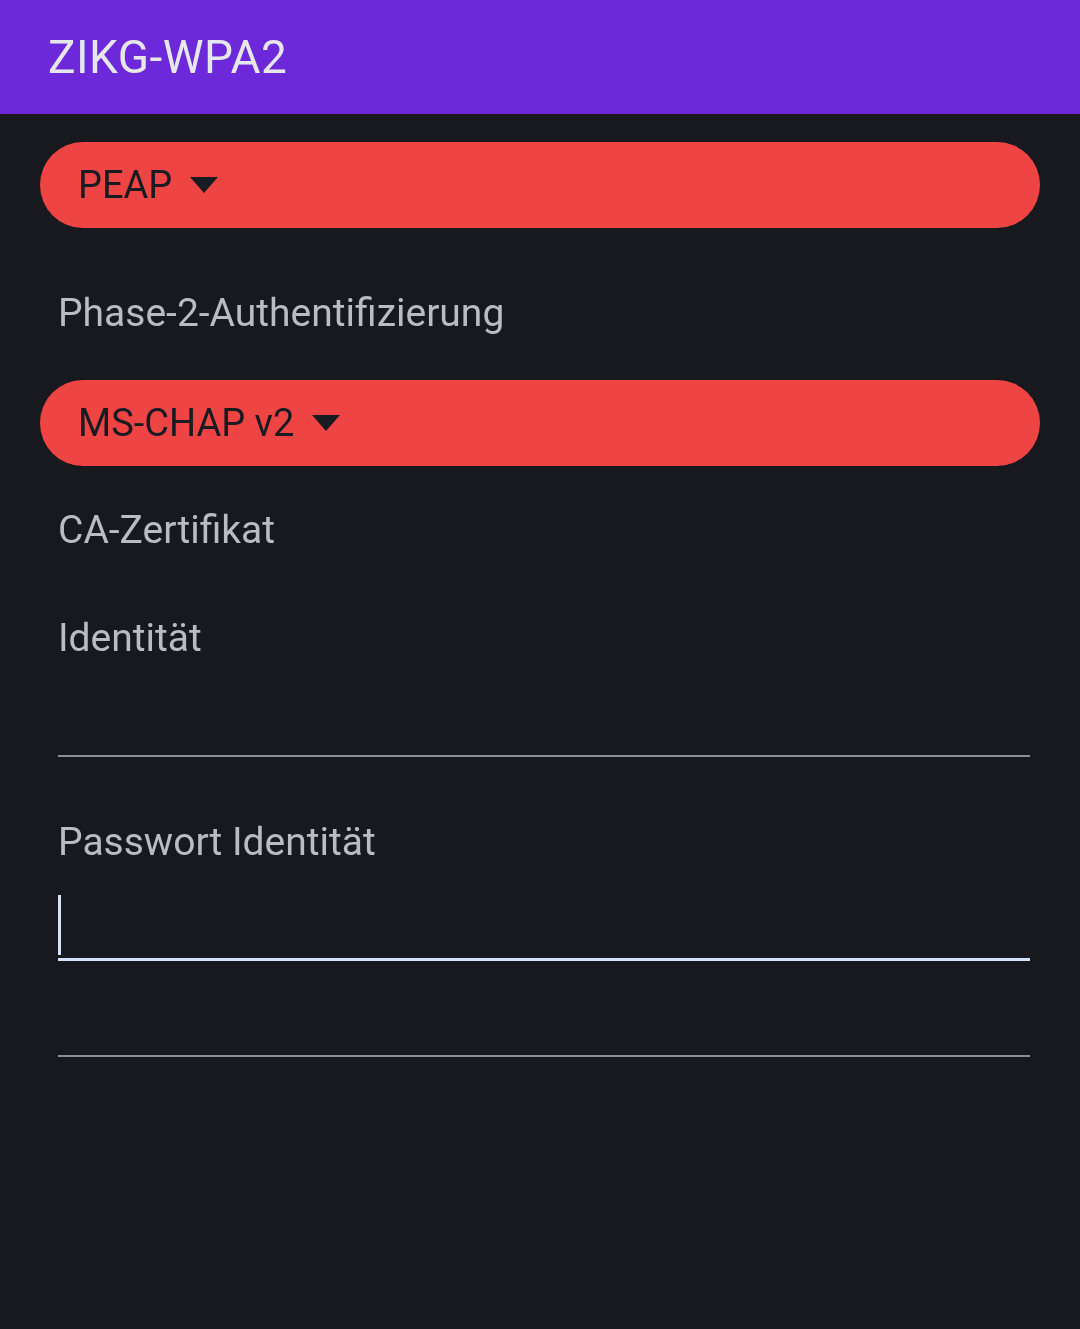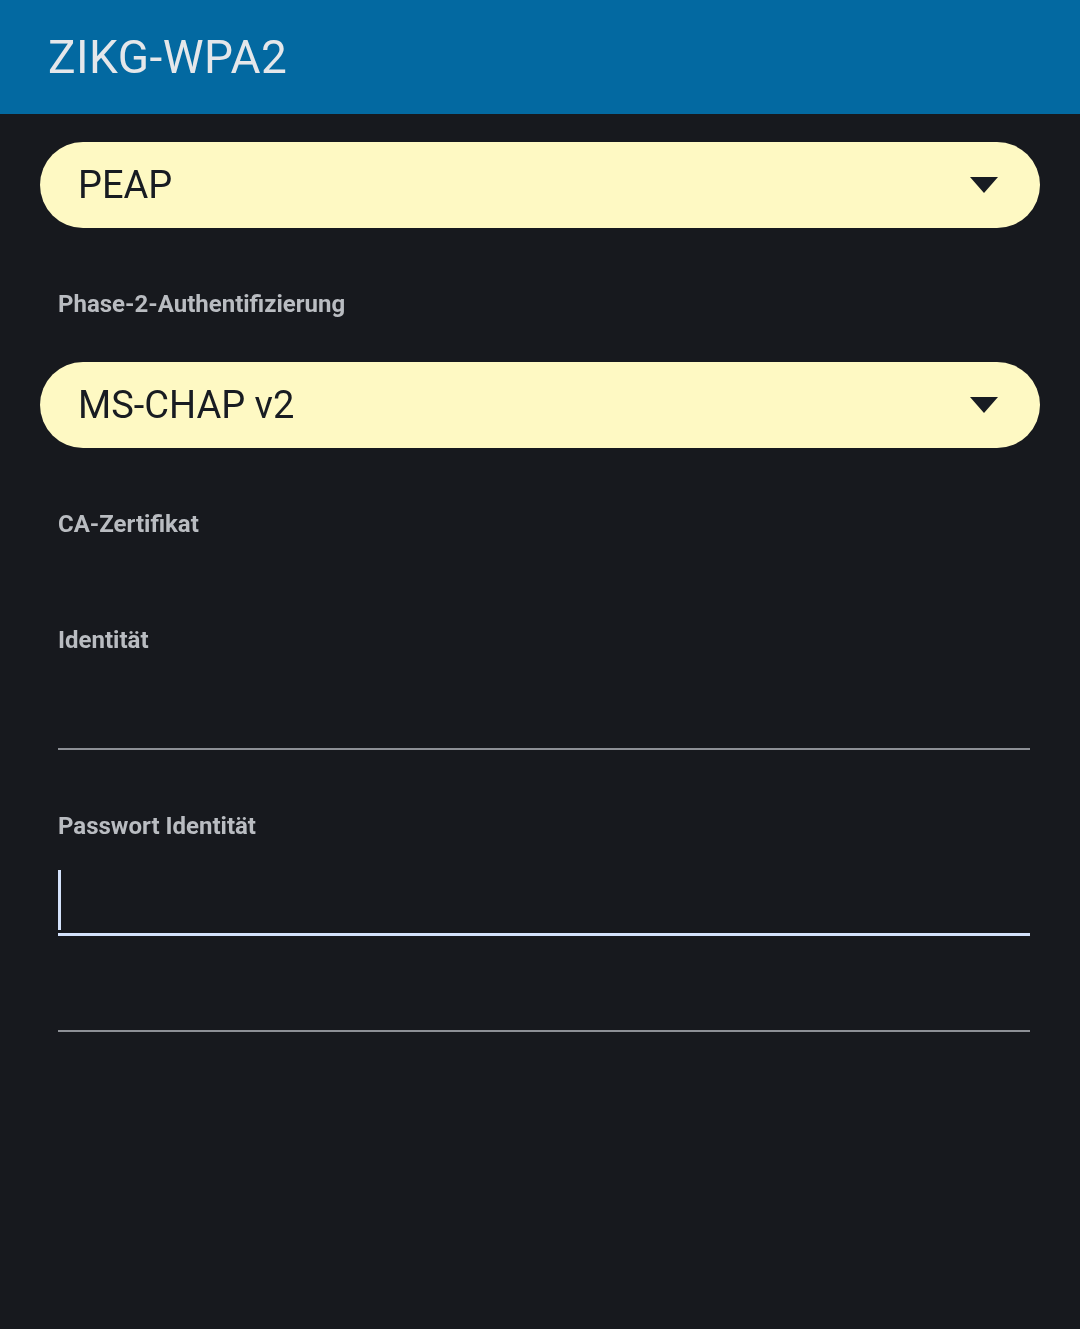--- a/index.html
+++ b/index.html
@@ -8,42 +8,42 @@
     padding: 0;
   }
   html, body {
     width: 1080px;
     height: 1329px;
     overflow: hidden;
     font-family: "Roboto", "Helvetica Neue", Arial, sans-serif;
     background: #17191e;
   }
   .header {
-    background: #0369a1;
+    background: #6d28d9;
     height: 114px;
     display: flex;
     align-items: center;
     padding-left: 48px;
   }
   .header-title {
     color: #e5e7ea;
     font-size: 46px;
     font-weight: 400;
     letter-spacing: 0.5px;
   }
   .content {
     padding: 28px 40px 0 40px;
   }
   .dropdown {
-    background: #fef9c3;
+    background: #ef4444;
     border-radius: 44px;
     height: 86px;
     display: flex;
     align-items: center;
-    justify-content: space-between;
+    justify-content: flex-start;
     padding: 0 42px 0 38px;
     cursor: pointer;
   }
   .dropdown-text {
     color: #181c22;
     font-size: 38px;
     font-weight: 400;
     white-space: nowrap;
     overflow: hidden;
     text-overflow: clip;
@@ -51,27 +51,27 @@
   }
   .dropdown-icon {
     flex-shrink: 0;
     margin-left: 18px;
   }
   .dropdown-icon svg {
     display: block;
   }
   .field-label {
     color: #b9bcc1;
-    font-size: 24px;
-    font-weight: 700;
+    font-size: 39px;
+    font-weight: 400;
     padding-left: 18px;
   }
   .section-phase2-label { margin-top: 62px; margin-bottom: 44px; }
-  .section-cacert-label { margin-top: 62px; margin-bottom: 44px; }
-  .section-identity-label { margin-top: 88px; }
+  .section-cacert-label { margin-top: 41px; margin-bottom: 44px; }
+  .section-identity-label { margin-top: 62px; }
   .section-anon-label     { margin-top: 62px; }
   .section-pass-label     { margin-top: 62px; }
 
   .text-field-wrap {
     padding-left: 18px;
     padding-right: 10px;
   }
   .text-field {
     width: 100%;
     background: transparent;

